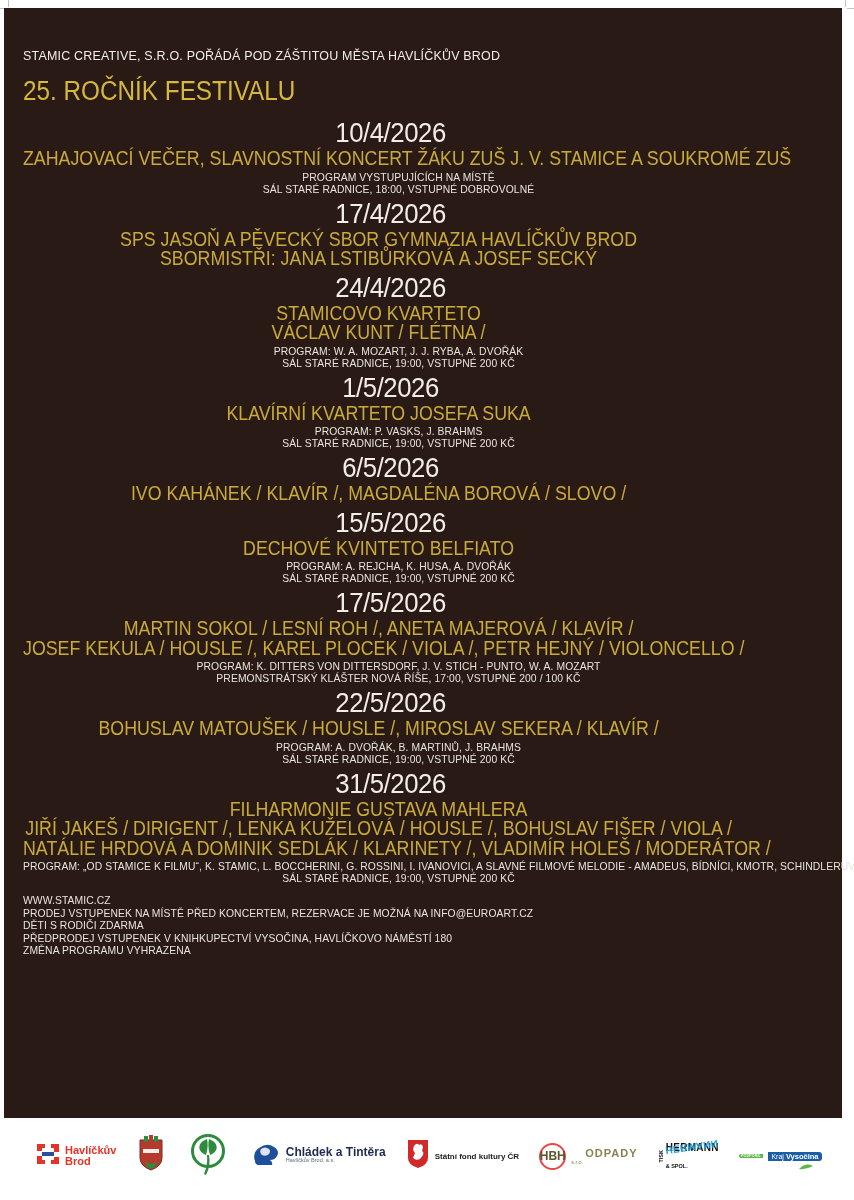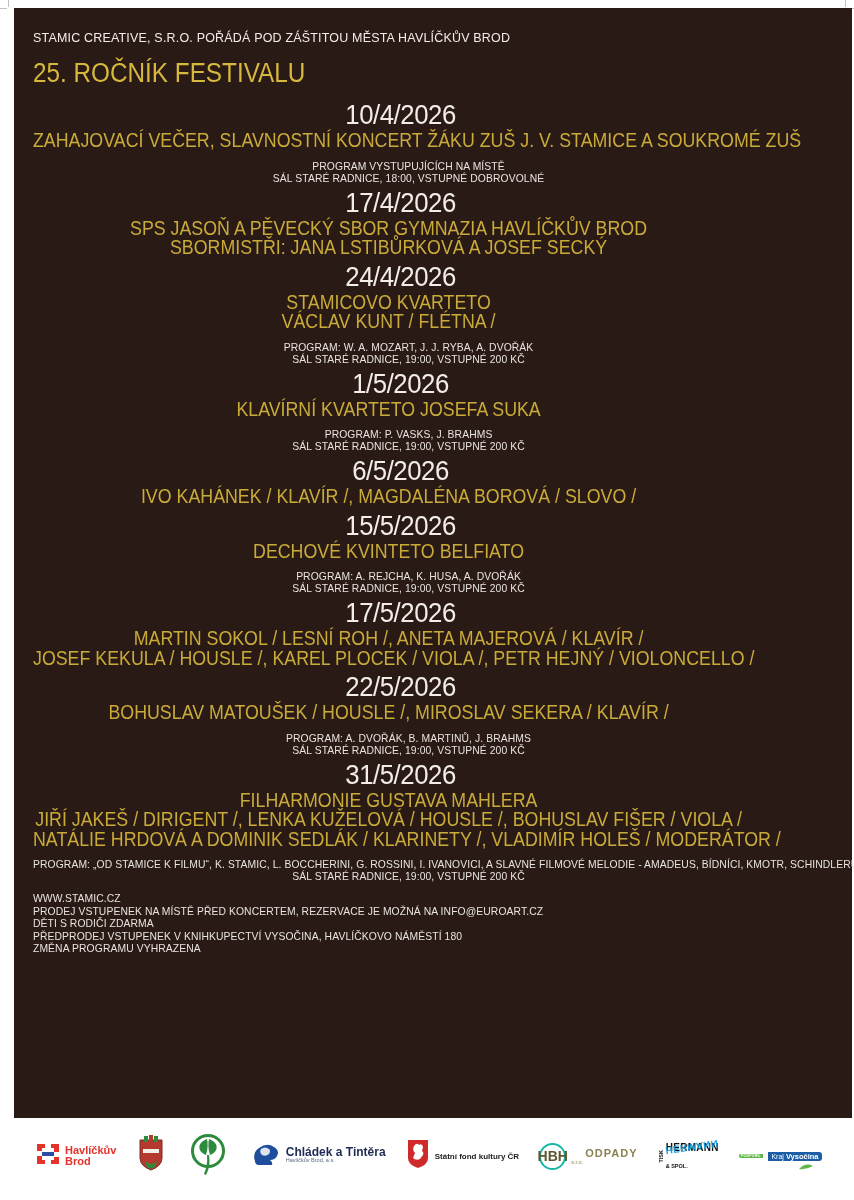--- a/index.html
+++ b/index.html
@@ -13,24 +13,24 @@
   html,body{width:854px;height:1200px;}
   body{
     position:relative;
     width:854px;height:1200px;
     background:#ffffff;
     font-family:"Liberation Sans","DejaVu Sans",sans-serif;
     overflow:hidden;
   }
   .poster-panel{
     position:absolute;
-    left:14px;top:8px;
+    left:4px;top:8px;
     width:838px;height:1110px;
     background:var(--bg);
-    padding:22px 20px 0 19px;
+    padding:40px 20px 0 19px;
   }
   
   .crop{position:absolute;background:#c4c2c0;}
   .crop.h{height:1px;width:7px;}
   .crop.v{width:1px;height:7px;}
 
   .cx{transform-origin:0 50%;white-space:nowrap;}
 
   .org-line{
     color:var(--white);
@@ -64,21 +64,21 @@
     letter-spacing:-.5px;
     margin-bottom:3px;
     transform:scaleX(.92);
   }
   .etitle{
     color:var(--yellow2);
     font-size:20px;
     line-height:19.5px;
     transform:scaleX(.89);
   }
-  .edetails{margin-top:9px;}
+  .edetails{margin-top:2px;}
   .edetail{
     color:var(--dim);
     font-size:11px;
     line-height:12px;
     letter-spacing:.1px;
     transform:scaleX(.94);
   }
 
   .footer-block{margin-top:10px;}
   .fline{
@@ -102,23 +102,23 @@
   
   .hb-text{font-size:11px;line-height:11.5px;font-weight:bold;color:#e63329;}
   
   
   .chl-name{font-size:12px;font-weight:bold;color:#1d2a52;line-height:9px;}
   .chl-sub{font-size:5.5px;color:#5a6a85;line-height:7px;}
   
   .sf-label{font-size:8px;font-weight:bold;color:#222;text-align:center;}
   
   .hbh-circ{
-    width:27px;height:27px;border:2px solid #14b8a6;border-radius:50%;
+    width:27px;height:27px;border:2px solid #ef4444;border-radius:50%;
     display:flex;align-items:center;justify-content:center;
-    font-size:14px;font-weight:bold;color:#5d5730;
+    font-size:12px;font-weight:bold;color:#5d5730;
   }
   .hbh-right{display:flex;flex-direction:column;}
   .hbh-label{font-size:11px;font-weight:bold;color:#8a8350;letter-spacing:1px;line-height:11px;padding-left:14px;}
   .hbh-sub{font-size:5.5px;color:#8a8350;line-height:6px;}
   
   .her{display:flex;gap:2px;}
   .her-tisk{font-size:5.5px;font-weight:bold;color:#111;writing-mode:vertical-rl;transform:rotate(180deg);line-height:6px;}
   .her-col{display:flex;flex-direction:column;}
   .her-name{font-size:10px;font-weight:bold;color:#111;line-height:10px;letter-spacing:.3px;}
   .her-mirror{
@@ -205,20 +205,24 @@
       <div class="edetails">
         <div class="edetail cx">PROGRAM: A. REJCHA, K. HUSA, A. DVOŘÁK</div>
         <div class="edetail cx">SÁL STARÉ RADNICE, 19:00, VSTUPNÉ 200 KČ</div>
       </div>
     </div>
 
     <div class="event">
       <div class="edate cx">17/5/2026</div>
       <div class="etitle cx">MARTIN SOKOL / LESNÍ ROH /, ANETA MAJEROVÁ / KLAVÍR /</div>
       <div class="etitle cx">JOSEF KEKULA / HOUSLE /, KAREL PLOCEK / VIOLA /, PETR HEJNÝ / VIOLONCELLO /</div>
+      <div class="edetails">
+        <div class="edetail cx">PROGRAM: K. DITTERS VON DITTERSDORF, J. V. STICH - PUNTO, W. A. MOZART</div>
+        <div class="edetail cx">PREMONSTRÁTSKÝ KLÁŠTER NOVÁ ŘÍŠE, 17:00, VSTUPNÉ 200 / 100 KČ</div>
+      </div>
     </div>
 
     <div class="event">
       <div class="edate cx">22/5/2026</div>
       <div class="etitle cx">BOHUSLAV MATOUŠEK / HOUSLE /, MIROSLAV SEKERA / KLAVÍR /</div>
       <div class="edetails">
         <div class="edetail cx">PROGRAM: A. DVOŘÁK, B. MARTINŮ, J. BRAHMS</div>
         <div class="edetail cx">SÁL STARÉ RADNICE, 19:00, VSTUPNÉ 200 KČ</div>
       </div>
     </div>

